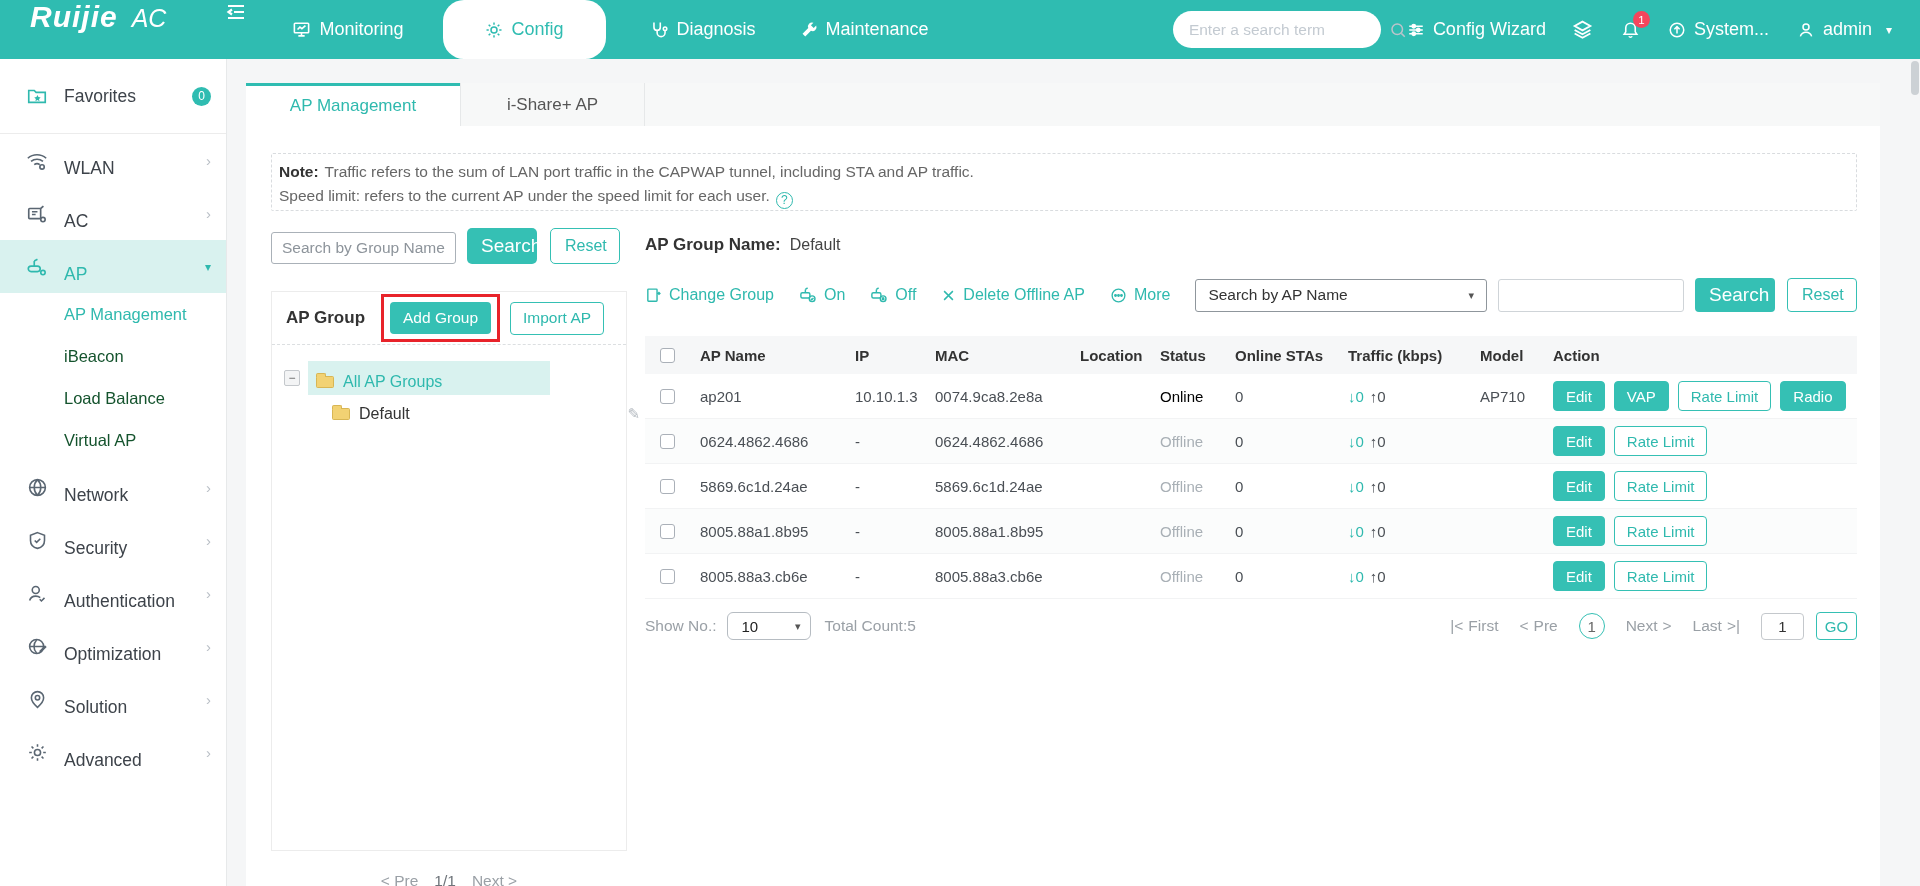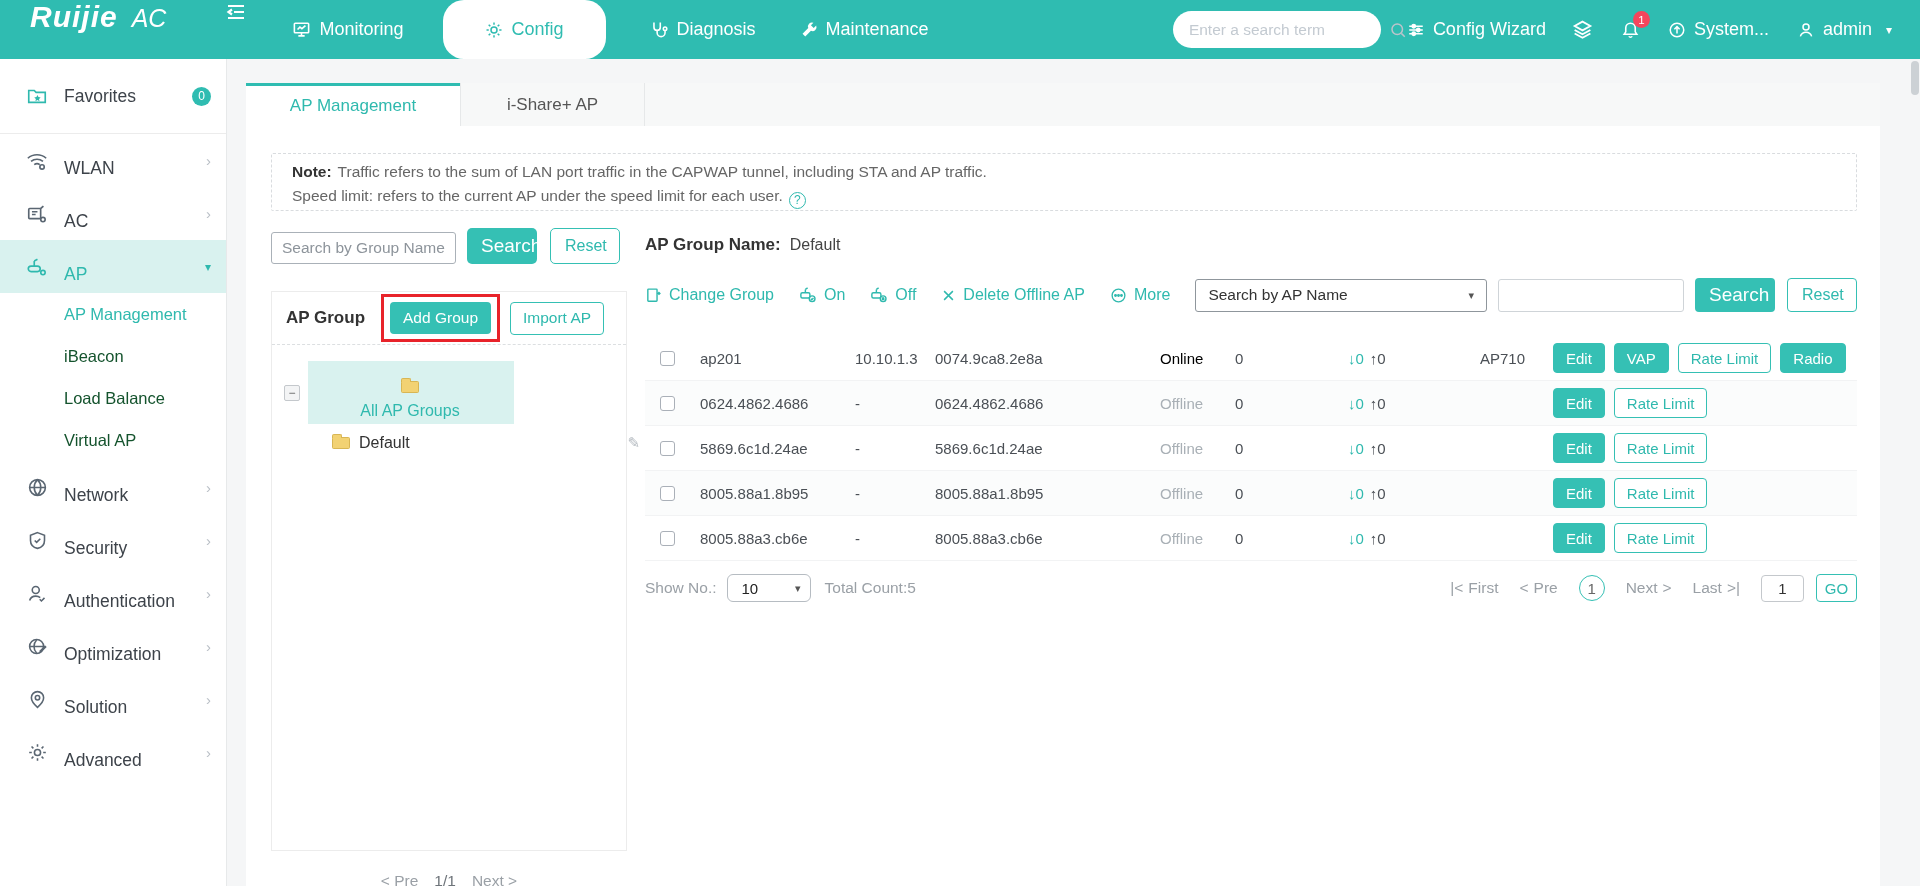--- a/index.html
+++ b/index.html
@@ -49,21 +49,21 @@
   
   .content { position:absolute; left:227px; top:59px; right:0; bottom:0; background:#f5f6f7; }
   .tabbar { position:absolute; left:19px; right:40px; top:24px; height:43px; background:#f7f8f8; display:flex; }
   .tab { width:214px; display:flex; align-items:center; justify-content:center; font-size:17px; cursor:pointer; }
   .tab.active { background:#fff; border-top:3px solid #2fbcb1; color:#2fb9ae; }
   .tab.inactive { width:185px; color:#555; border-left:1px solid #e6e8e9; border-right:1px solid #e6e8e9; }
   .panel { position:absolute; left:19px; right:40px; top:67px; bottom:-40px; background:#fff; }
   .scroll-thumb { position:absolute; right:1px; top:2px; width:8px; height:34px; background:#ccd1d5; border-radius:4px; }
 
   .note { position:absolute; left:25px; right:23px; top:27px; height:58px; border:1px dashed #d9dcdf; border-radius:2px;
-          padding:6px 20px; font-size:15.5px; color:#666; line-height:24px; }
+          padding:6px 7px; font-size:15.5px; color:#666; line-height:24px; }
   .note b { color:#333; margin-right:6px; }
   .q-icon { display:inline-flex; width:17px; height:17px; border:1.5px solid #2fb9ae; border-radius:50%; color:#2fb9ae;
             font-size:12px; align-items:center; justify-content:center; vertical-align:-3px; margin-left:6px; }
 
   
   .left-col { position:absolute; left:25px; top:102px; width:356px; }
   .lc-search { display:flex; align-items:flex-end; height:36px; }
   .lc-search input { width:185px; height:32px; border:1px solid #aab1b8; border-radius:3px; padding:0 10px;
                      font-size:15.5px; color:#555; outline:none; font-family:inherit; }
   .lc-search input::placeholder { color:#8d949b; }
@@ -78,22 +78,22 @@
   .gb-head { height:53px; display:flex; align-items:center; padding:0 12px 0 14px; border-bottom:1px dashed #dcdfe1; }
   .gb-title { font-size:17px; font-weight:bold; color:#333; }
   .red-mark { border:3px solid #e8232a; padding:5px 6px; margin-left:16px; display:inline-block; }
   .red-mark .btn-fill { height:32px; font-size:15.5px; padding:0 13px; border-radius:4px; }
   .gb-head .btn-line { height:33px; font-size:15.5px; padding:0 12px; margin-left:10px; border-radius:4px; }
 
   .tree { padding:16px 12px 0 12px; }
   .tree-root { display:flex; align-items:center; }
   .expander { width:16px; height:16px; border:1px solid #c4c8cc; background:#f3f4f5; color:#666; font-size:12px;
               display:flex; align-items:center; justify-content:center; cursor:pointer; border-radius:2px; }
-  .hl { margin-left:8px; display:flex; align-items:center; gap:9px; background:#d9f2ef; padding:20px 10px 4px 8px;
-        width:206px; cursor:pointer;flex-direction:column; }
+  .hl { margin-left:8px; display:flex; align-items:center; gap:9px; background:#d9f2ef; padding:12px 10px 4px 8px;
+        width:242px; cursor:pointer; }
   .folder { width:18px; height:12px; background:#f2d273; border:1px solid #d8b654; border-radius:1.5px; position:relative; }
   .folder::before { content:""; position:absolute; left:-1px; top:-4px; width:8px; height:3px; background:#f2d273;
                     border:1px solid #d8b654; border-bottom:none; border-radius:2px 2px 0 0; }
   .tree-root-label { font-size:16px; color:#2fb9ae; }
   .tree-child { position:relative; margin:10px 0 0 48px; display:flex; align-items:center; gap:9px; cursor:pointer; }
   .tree-child-label { font-size:16px; color:#333; }
   .pencil { position:absolute; right:-26px; top:0; color:#b4bac0; font-size:15px; cursor:pointer; }
   .tree-pager { margin-top:21px; display:flex; justify-content:center; gap:16px; font-size:15.5px; color:#9aa0a6; }
   .tree-pager span { cursor:pointer; }
   .tree-pager .pg { color:#6e747a; cursor:default; }
@@ -467,20 +467,32 @@
           <div class="sel ap-sel">
             <span>Search by AP Name</span>
             <span class="sc">▾</span>
           </div>
           <input class="flt-input" style="">
           <button class="btn-fill">Search</button>
           <button class="btn-line">Reset</button>
         </div>
 
         <div class="tbl">
+          <div class="trow thead">
+            <span class="cb"></span>
+            <span>AP Name</span>
+            <span>IP</span>
+            <span>MAC</span>
+            <span>Location</span>
+            <span>Status</span>
+            <span>Online STAs</span>
+            <span>Traffic (kbps)</span>
+            <span>Model</span>
+            <span>Action</span>
+          </div>
 
           <div class="trow tr">
             <span class="cb"></span>
             <span>ap201</span>
             <span>10.10.1.3</span>
             <span>0074.9ca8.2e8a</span>
             <span></span>
             <span class="st-on">Online</span>
             <span>0</span>
             <span><span class="tdown">↓0</span><span class="tup">↑0</span></span>

